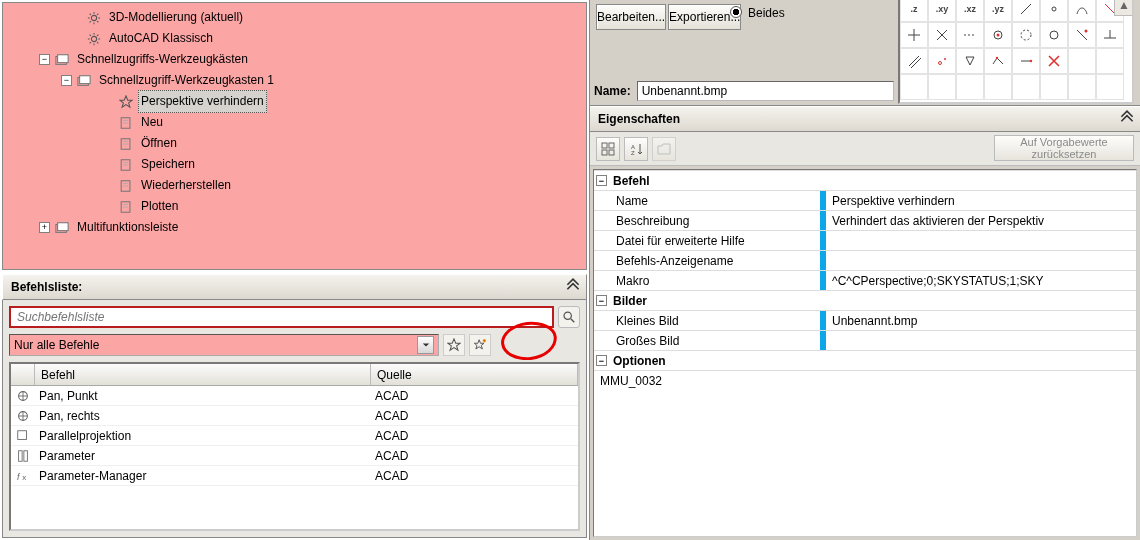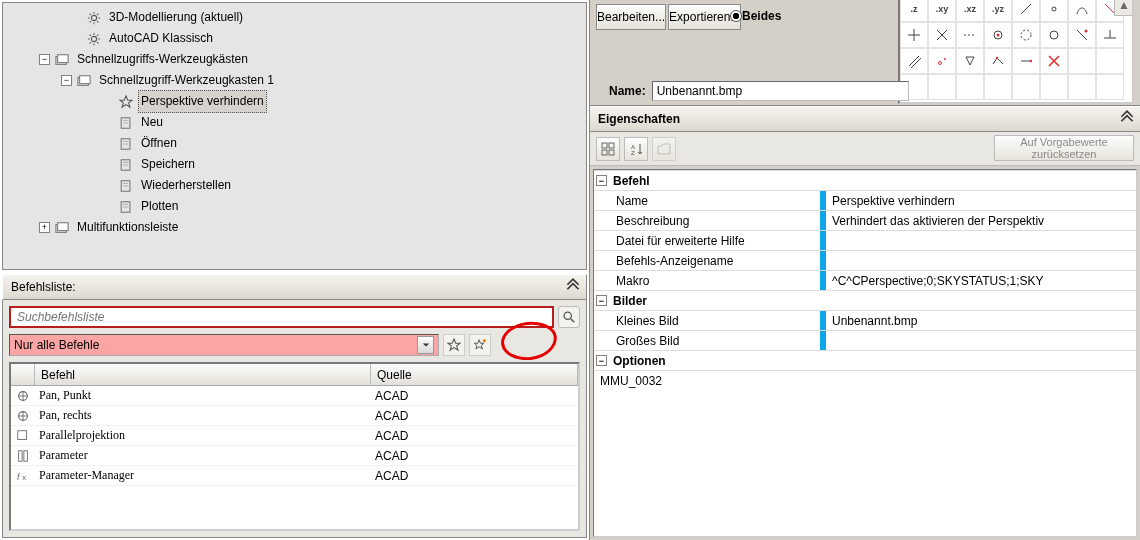--- a/index.html
+++ b/index.html
@@ -24,21 +24,21 @@
   }
   .right-col {
     flex: 1; height: 540px;
     display: flex; flex-direction: column;
     background: #d4d0c8;
   }
   
   .tree-pane {
     height: 268px;
     overflow: hidden;
-    background: #e5e5e5;
+    background: #fca5a5;
     border: 1px solid #888;
     margin: 2px;
     position: relative;
   }
   .tree-scroll {
     position: absolute; inset: 0;
     overflow: auto;
   }
   .tree {
     padding: 4px 0 4px 4px;
@@ -75,21 +75,21 @@
   }
   
   .panel-hdr {
     height: 26px;
     background: linear-gradient(#f5f3ee, #ddd9d0);
     border: 1px solid #888;
     border-left: 1px solid #fff;
     border-top: 1px solid #fff;
     display:flex; align-items:center;
     padding: 0 8px;
-    font-weight: normal;
+    font-weight: bold;
     margin: 2px 2px 0 2px;
     position: relative;
   }
   .chev {
     position: absolute; right: 4px; top: 4px;
     width: 18px; height: 16px;
     display:flex; align-items:center; justify-content:center;
     color:#333;
   }
   .cmdlist-body {
@@ -171,21 +171,21 @@
     font-weight: normal;
   }
   .gh0 { width:24px; }
   .gh1 { width:336px; }
   .gh2 { flex:1; }
   .grow {
     display:flex; height:20px; align-items:center;
     border-bottom: 1px solid #f0f0f0;
   }
   .gc0 { width:24px; display:flex;align-items:center;justify-content:center; color:#666;}
-  .gc1 { width:336px; padding:0 4px;font-family:Liberation Serif, serif;}
+  .gc1 { width:336px; padding:0 4px;}
   .gc2 { flex:1; padding:0 4px;}
   
   .top-right {
     height: 106px;
     border-bottom: 1px solid #888;
     padding: 4px 6px;
     display:flex; gap: 10px;
     position:relative;
   }
   .btncol { width: 120px; display:flex; flex-direction:row; gap:2px;text-align:right; }
@@ -194,21 +194,21 @@
     background: linear-gradient(#fdfdfb,#e4e1d8);
     border: 1px solid #888;
     box-shadow: inset 1px 1px 0 #fff;
     display:flex; align-items:center; justify-content:center;
     font-size: 12px;
   }
   .radio-box {
     width: 120px;
     padding: 2px 4px;
   }
-  .radio-row { display:flex; align-items:center; height:20px;font-weight:bold;}
+  .radio-row { display:flex; gap:6px; height:20px;}
   .radio {
     width:12px;height:12px;border:1px solid #555;border-radius:50%;
     background: radial-gradient(circle at 50% 50%, #000 0 3px, #fff 3px 12px);
   }
   .palette {
     position:absolute; right:6px; top:-6px;
     width: 236px; height: 110px;
     background:#fff;
     border:2px inset #ccc;
     overflow:hidden;
@@ -218,21 +218,21 @@
     grid-template-columns: repeat(8, 28px);
     grid-auto-rows: 26px;
   }
   .pal-cell {
     border:1px solid #e3e3e3;
     display:flex;align-items:center;justify-content:center;
     font-size:9px; color:#444;
   }
   .pal-cell svg { width:14px; height:14px; }
   .name-row {
-    position:absolute; left:19px; bottom:4px;
+    position:absolute; left:4px; bottom:4px;
     display:flex; align-items:center; gap:6px;
     width: 300px;
   }
   .name-row b { font-size:12px; }
   .name-val {
     flex:1; height:20px; border:1px inset #bbb; background:#fff;
     padding: 0 4px; display:flex; align-items:center;
   }
   
   .eig-hdr {

